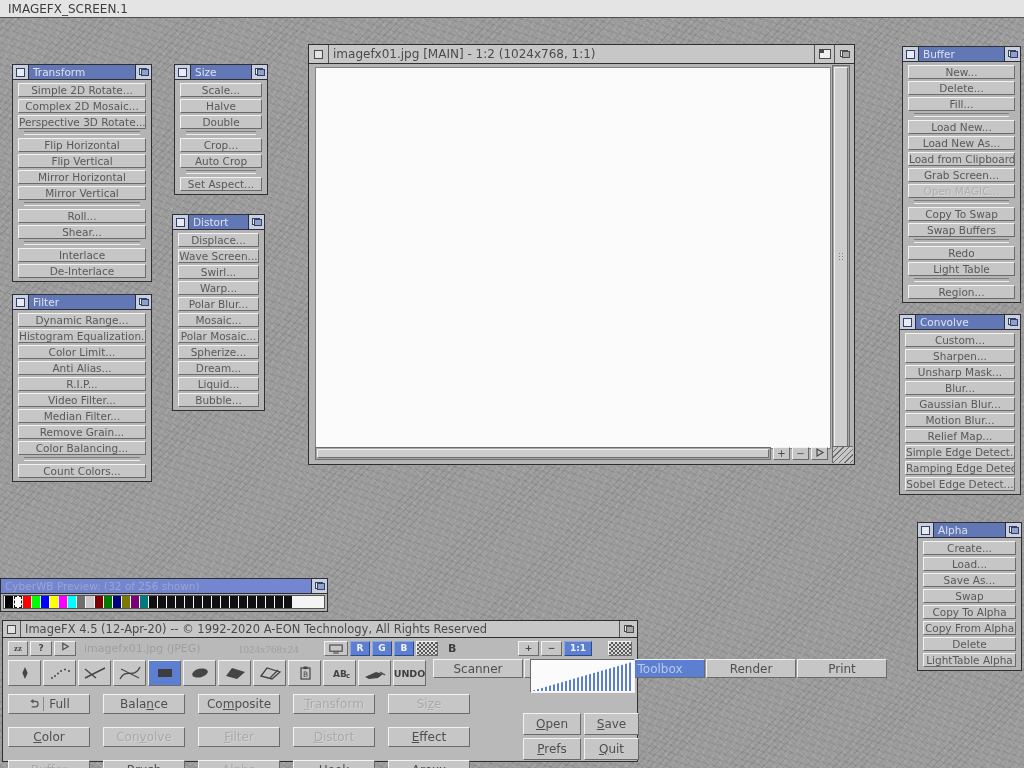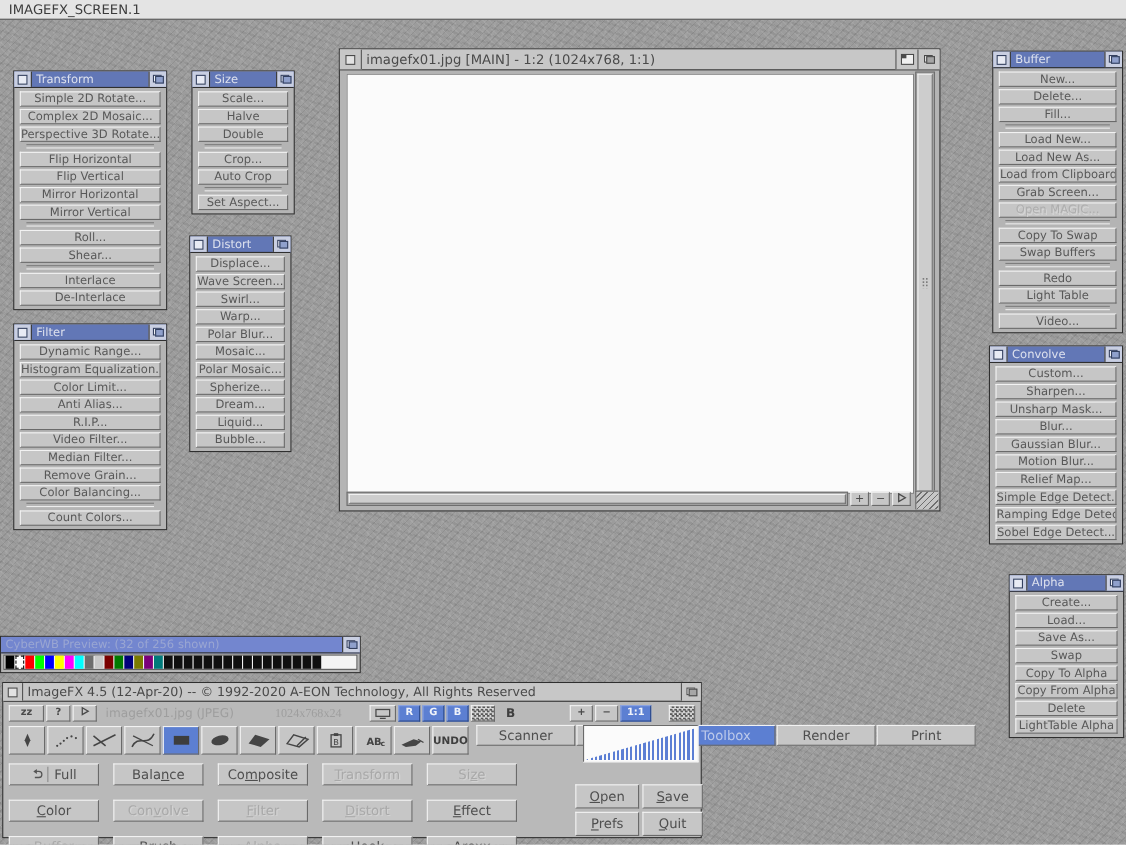--- a/index.html
+++ b/index.html
@@ -206,21 +206,21 @@
       <span class="ptext">ImageFX 4.5  (12-Apr-20) -- © 1992-2020 A-EON Technology, All Rights Reserved</span>
       <span class="gad gadR" style="border-left:1px solid #555;">
           <span class="depthglyph">
             <i></i>
             <b></b>
           </span>
         </span>
     </div>
 
     <div id="tb-row2">
-      <div class="sbtn" style="width:32px;">zz</div>
+      <div class="sbtn" style="width:20px;font-family:Liberation Serif, serif;">zz</div>
       <div class="sbtn" style="width:22px;">?</div>
       <div class="sbtn" style="width:22px;">
         <svg width="9" height="9" viewBox="0 0 10 9">
             <path d="M2 1l6 3.5L2 8z" fill="none" stroke="#4a4a4a" stroke-width="1.3"></path>
           </svg>
       </div>
       <span class="ghosttext" style="margin-left:6px;width:152px;">imagefx01.jpg (JPEG)</span>
       <span class="ghosttext" style="width:84px;font-family:Liberation Serif, serif;">1024x768x24</span>
       <div class="sbtn" style="width:24px;display:flex;align-items:center;justify-content:center;">
         <svg width="16" height="12" viewBox="0 0 18 12">
@@ -522,21 +522,21 @@
         <div class="pbtn">Load from Clipboard</div>
         <div class="pbtn">Grab Screen...</div>
         <div class="pbtn ghost">Open MAGIC...</div>
         <div class="psep"></div>
         <div class="pbtn">Copy To Swap</div>
         <div class="pbtn">Swap Buffers</div>
         <div class="psep"></div>
         <div class="pbtn">Redo</div>
         <div class="pbtn">Light Table</div>
         <div class="psep"></div>
-        <div class="pbtn">Video...</div>
+        <div class="pbtn">Region...</div>
       </div>
     </div>
     <div class="win" style="left: 899px; top: 314px; width: 122px;">
       <div class="ptitle">
         <span class="gad gadL">
           <span class="closeglyph"></span>
         </span>
         <span class="ptext">Convolve</span>
         <span class="gad gadR">
           <span class="depthglyph">

